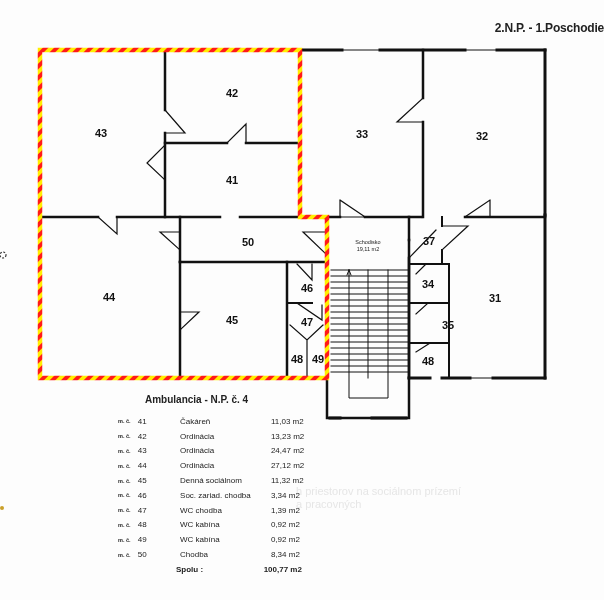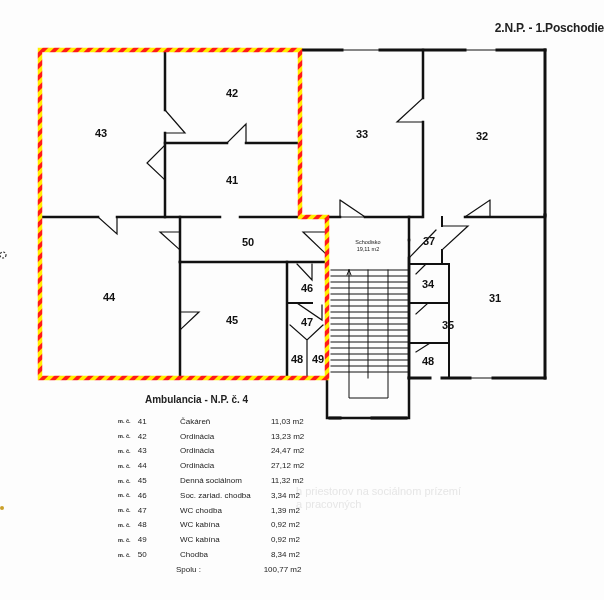--- a/index.html
+++ b/index.html
@@ -8,21 +8,21 @@
     svg.plan { position:absolute; left:0; top:0; }
     .lbl { position:absolute; font-weight:bold; font-size:11px; color:#111; transform:translate(-50%,-50%); white-space:nowrap; }
     .stairlbl { position:absolute; font-size:5.5px; color:#222; text-align:center; transform:translate(-50%,-50%); line-height:7px; white-space:nowrap; }
     .legend { position:absolute; left:118px; top:394px; width:200px; font-size:8px; color:#222; }
     .legend .head { font-weight:bold; font-size:10px; margin-left:27px; margin-bottom:9px; }
     .legend .row { display:flex; height:14.8px; align-items:center; }
     .legend .mc { width:24px; font-size:5.5px; font-weight:bold; }
     .legend .num { width:16px; }
     .legend .name { width:110px;padding-left:29px; }
     .legend .area { width:57px; text-align:left; }
-    .legend .total { display:flex; height:14.8px; align-items:center; font-weight:normal; }
+    .legend .total { display:flex; height:14.8px; align-items:center; font-weight:bold; }
     .legend .total .sp { width:150px; padding-left:58px; box-sizing:border-box; }
     .faint { position:absolute; color:#e6e6e6; font-size:11px; white-space:nowrap; }
   </style>
 </head>
 <body>
 
 <div class="title">2.N.P. - 1.Poschodie</div>
 
 <svg class="plan" width="604" height="600" viewBox="0 0 604 600">
   <defs>

